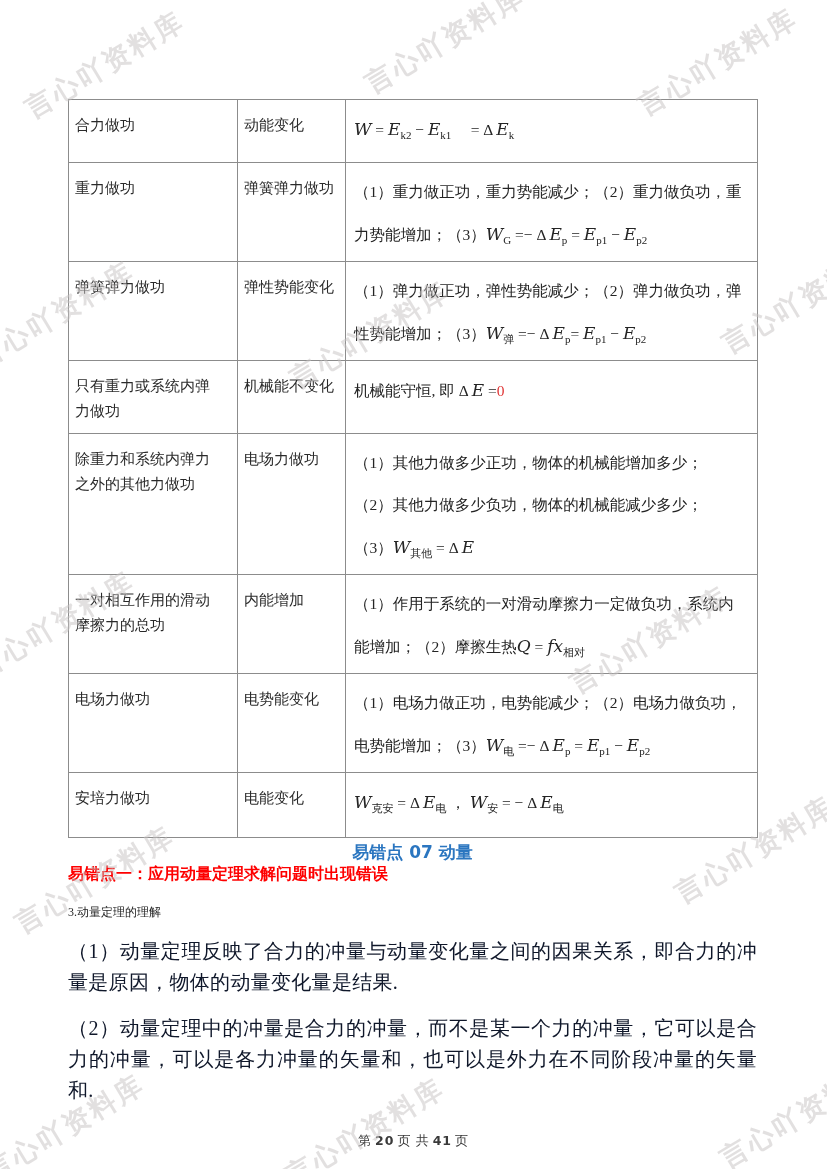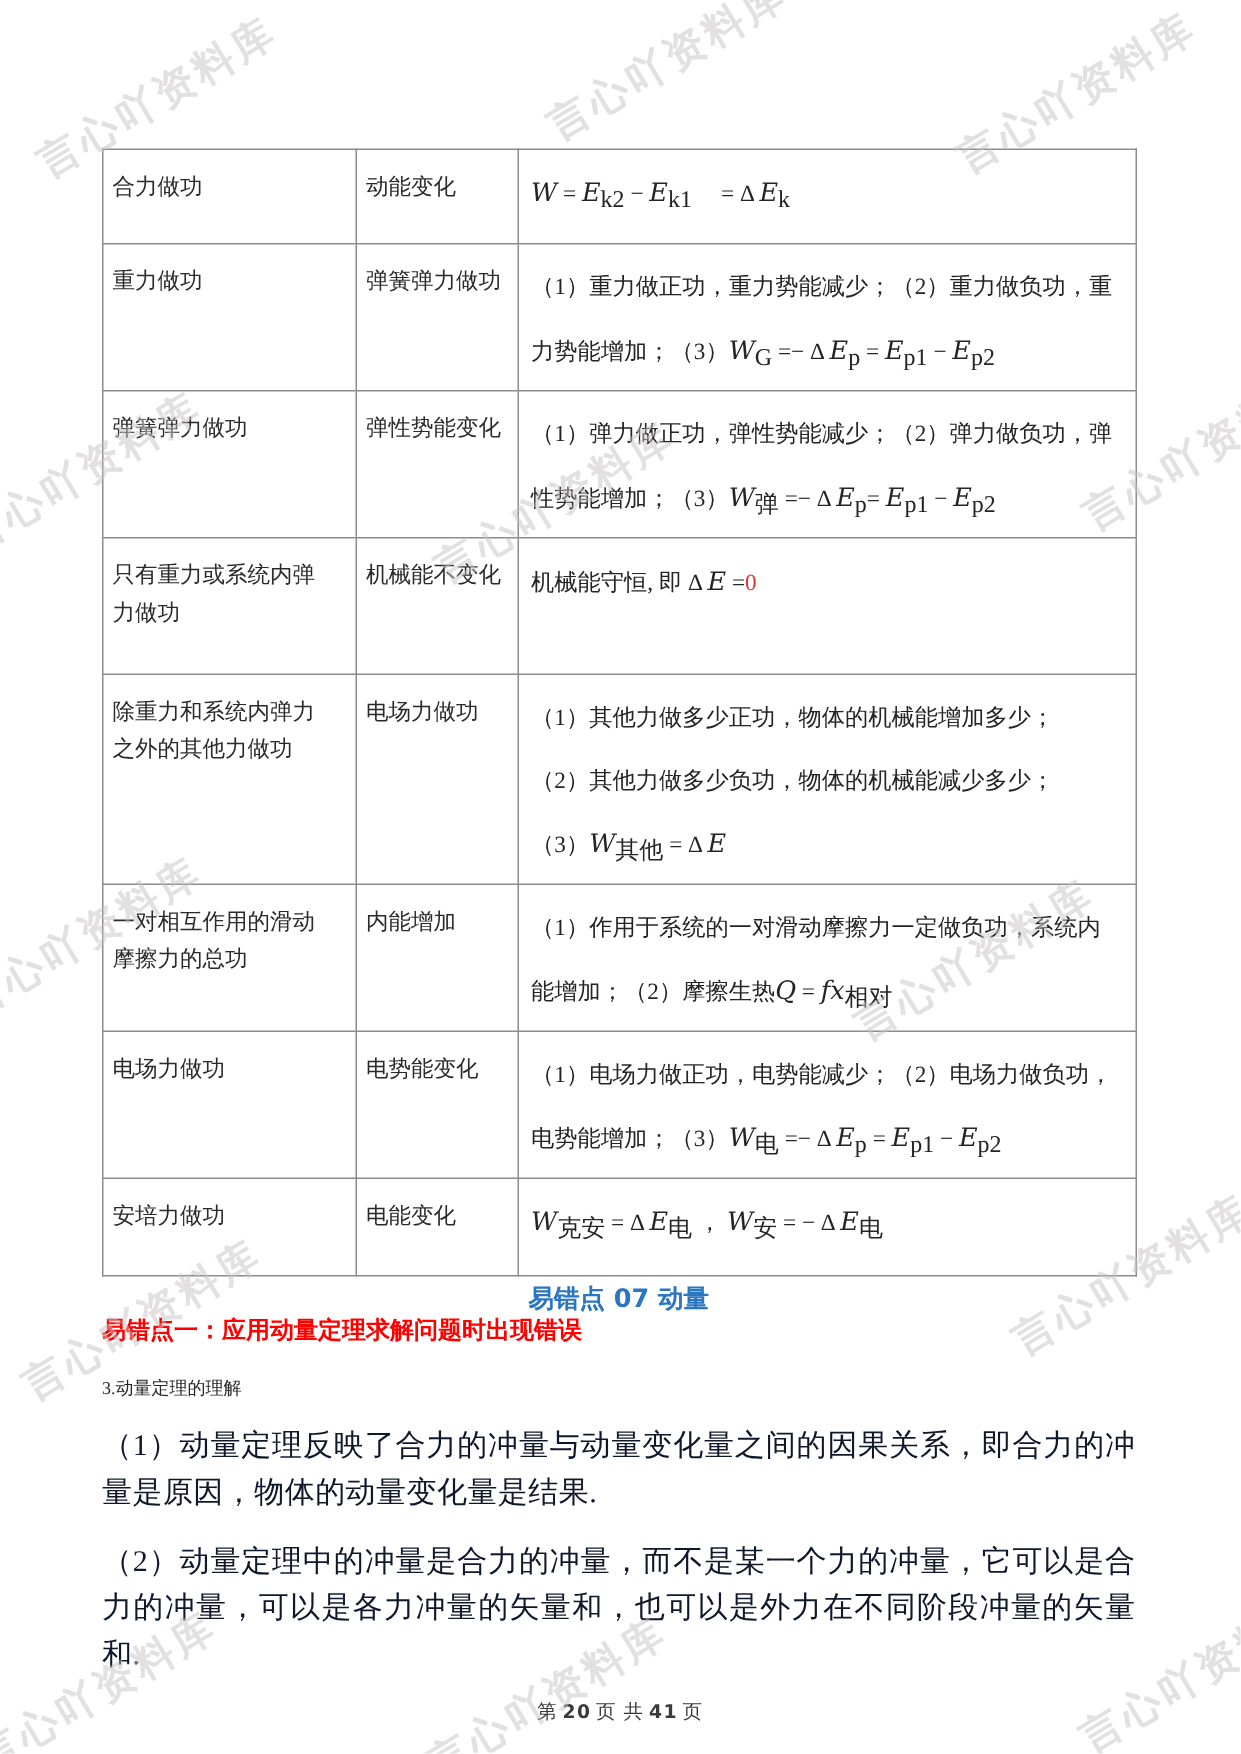--- a/index.html
+++ b/index.html
@@ -22,23 +22,23 @@
   table.grid{
     border-collapse:collapse;table-layout:fixed;
     width:689px;margin-top:99px;
   }
   table.grid td{border:1px solid #8c8c8c;vertical-align:top;box-sizing:border-box;}
   td.c1{width:169px;padding:13px 20px 0 6px;font-size:15px;line-height:25px;color:#2a2a2a;}
   td.c2{width:108px;padding:13px 6px 0 6px;font-size:15px;line-height:25px;color:#2a2a2a;}
   td.c3{width:412px;padding:8px 8px 0 8px;}
   .fline{font-size:15.5px;line-height:42px;color:#242424;}
   .fline i{font-style:italic;font-size:17px;font-family:"DejaVu Serif",serif;}
-  .fline sub{font-size:16px;font-style:normal;vertical-align:-4px;letter-spacing:0;}
+  .fline sub{font-size:11px;font-style:normal;vertical-align:-4px;letter-spacing:0;}
   .fline .red{color:#e03535;}
-  tr.r1{height:63px;} tr.r2{height:97px;} tr.r3{height:92px;} tr.r4{height:91px;}
+  tr.r1{height:63px;} tr.r2{height:97px;} tr.r3{height:92px;} tr.r4{height:73px;}
   tr.r5{height:138px;} tr.r6{height:89px;} tr.r7{height:93px;padding-left:44px;} tr.r8{height:65px;}
   
   .h-blue{
     margin-top:3px;text-align:center;
     font-size:17px;font-weight:bold;color:#2b76c0;
     font-family:"DejaVu Sans","Liberation Sans",sans-serif;
   }
   .h-red{
     font-size:16px;font-weight:bold;color:#fe0000;
     font-family:"DejaVu Sans","Liberation Sans",sans-serif;

